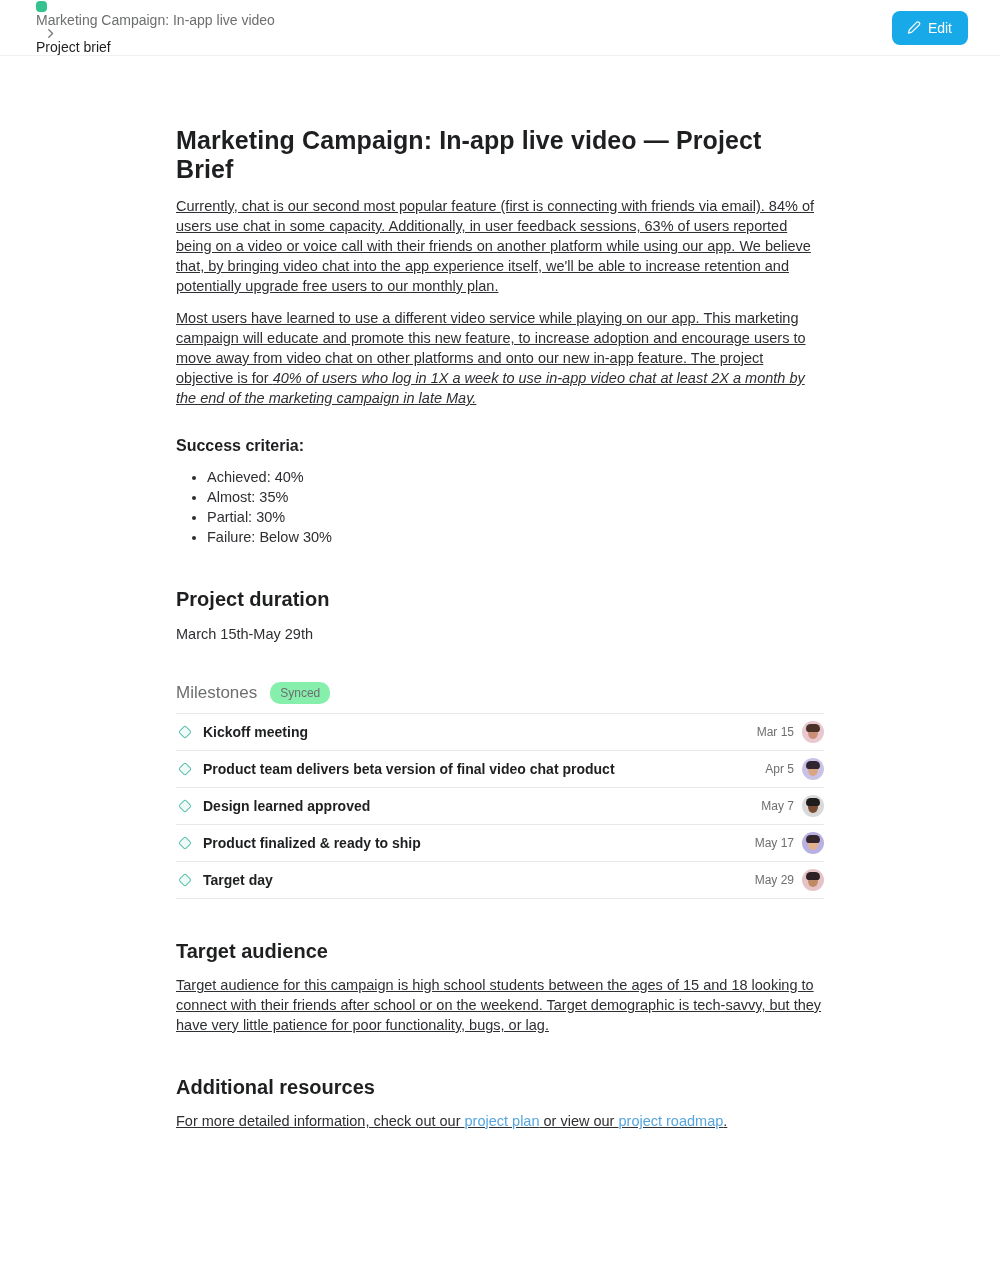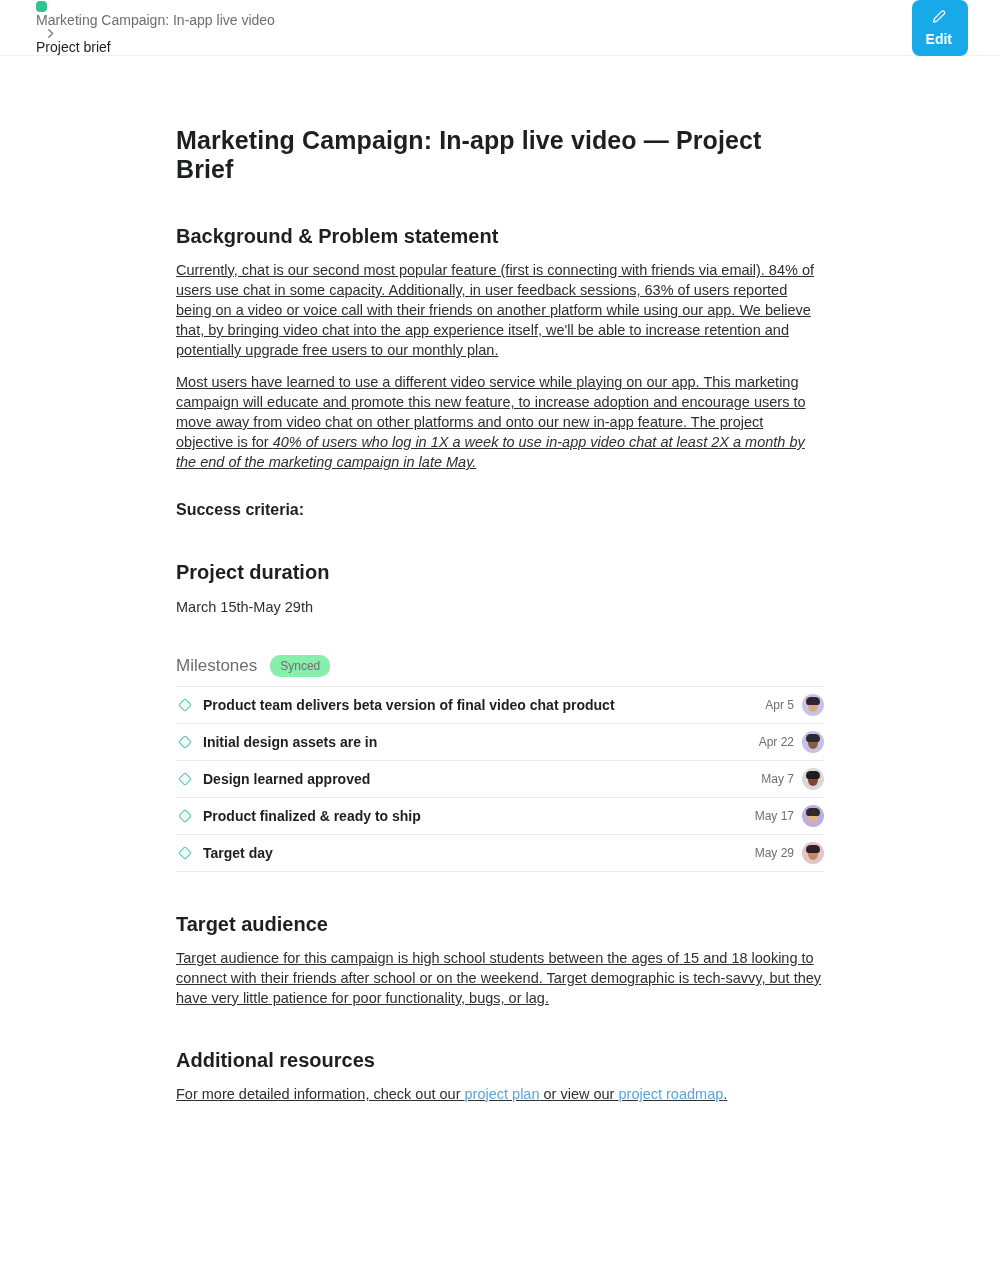--- a/index.html
+++ b/index.html
@@ -24,22 +24,22 @@
     margin-right: 13px; flex: none;
   }
   .crumb.muted { color: var(--muted, #6d6e6f); text-decoration: none; cursor: pointer; }
   .chev { display: flex; align-items: center; margin: 0 9px; color: #7a7b7d; }
   .crumb.current { color: var(--text, #1e1f21); font-weight: 500; }
   .edit-btn {
     display: flex; align-items: center; gap: 7px;
     background: var(--accent, #17a9e8); color: #fff;
     border: none; border-radius: 8px;
     padding: 9px 16px 9px 14px;
-    font-size: 14px; font-weight: bold;
-    font-family: inherit; cursor: pointer; flex-direction: column;
+    font-size: 14px; font-weight: normal;
+    font-family: inherit; cursor: pointer;
   }
   .edit-btn svg { display: block; }
   
   .doc { width: 648px; margin: 0 0 0 176px; }
   h1 {
     margin-top: 70px;
     font-size: 25px; line-height: 29px; font-weight: bold;
     color: var(--text, #1e1f21); letter-spacing: .1px;
   }
   h2 {
@@ -127,47 +127,52 @@
         </svg>
     </span>
     <span>Edit</span>
   </button>
 </header>
 
 <main class="doc">
 
   <h1>Marketing Campaign: In-app live video — Project Brief</h1>
 
-  <h2>Background &amp; Problem statement</h2>
   <p class="body">Currently, chat is our second most popular feature (first is connecting with friends via email). 84% of users use chat in some capacity. Additionally, in user feedback sessions, 63% of users reported being on a video or voice call with their friends on another platform while using our app. We believe that, by bringing video chat into the app experience itself, we'll be able to increase retention and potentially upgrade free users to our monthly plan.</p>
 
   <p class="body"><span>Most users have learned to use a different video service while playing on our app. This marketing campaign will educate and promote this new feature, to increase adoption and encourage users to move away from video chat on other platforms and onto our new in-app feature. The project objective is for </span><em>40% of users who log in 1X a week to use in-app video chat at least 2X a month by the end of the marketing campaign in late May.</em></p>
 
   <h3>Success criteria:</h3>
+  <ul class="criteria">
+    <li>Achieved: 40%</li>
+    <li>Almost: 35%</li>
+    <li>Partial: 30%</li>
+    <li>Failure: Below 30%</li>
+  </ul>
 
   <h2>Project duration</h2>
   <p class="duration">March 15th-May 29th</p>
 
   <div class="ms-head">
     <span class="ms-title">Milestones</span>
     <span class="badge">Synced</span>
   </div>
 
   <div class="ms-table">
     <div class="ms-row">
       <span class="diamond"></span>
+      <span class="ms-label">Kickoff meeting</span>
+      <span class="ms-date">Mar 15</span>
+      <span class="avatar" style="--av-bg: #e8c7ce; --av-skin: #c99077; --av-hair: #4a3228;"></span>
+    </div>
+    <div class="ms-row">
+      <span class="diamond"></span>
       <span class="ms-label">Product team delivers beta version of final video chat product</span>
       <span class="ms-date">Apr 5</span>
       <span class="avatar" style="--av-bg: #c9c2e6; --av-skin: #d9a684; --av-hair: #2e2530;"></span>
-    </div>
-    <div class="ms-row">
-      <span class="diamond"></span>
-      <span class="ms-label">Initial design assets are in</span>
-      <span class="ms-date">Apr 22</span>
-      <span class="avatar" style="--av-bg: #c6c0e6; --av-skin: #8a5d42; --av-hair: #2b2b2e;"></span>
     </div>
     <div class="ms-row">
       <span class="diamond"></span>
       <span class="ms-label">Design learned approved</span>
       <span class="ms-date">May 7</span>
       <span class="avatar" style="--av-bg: #d9d9d9; --av-skin: #7a4a33; --av-hair: #1f1d1c;"></span>
     </div>
     <div class="ms-row">
       <span class="diamond"></span>
       <span class="ms-label">Product finalized &amp; ready to ship</span>

